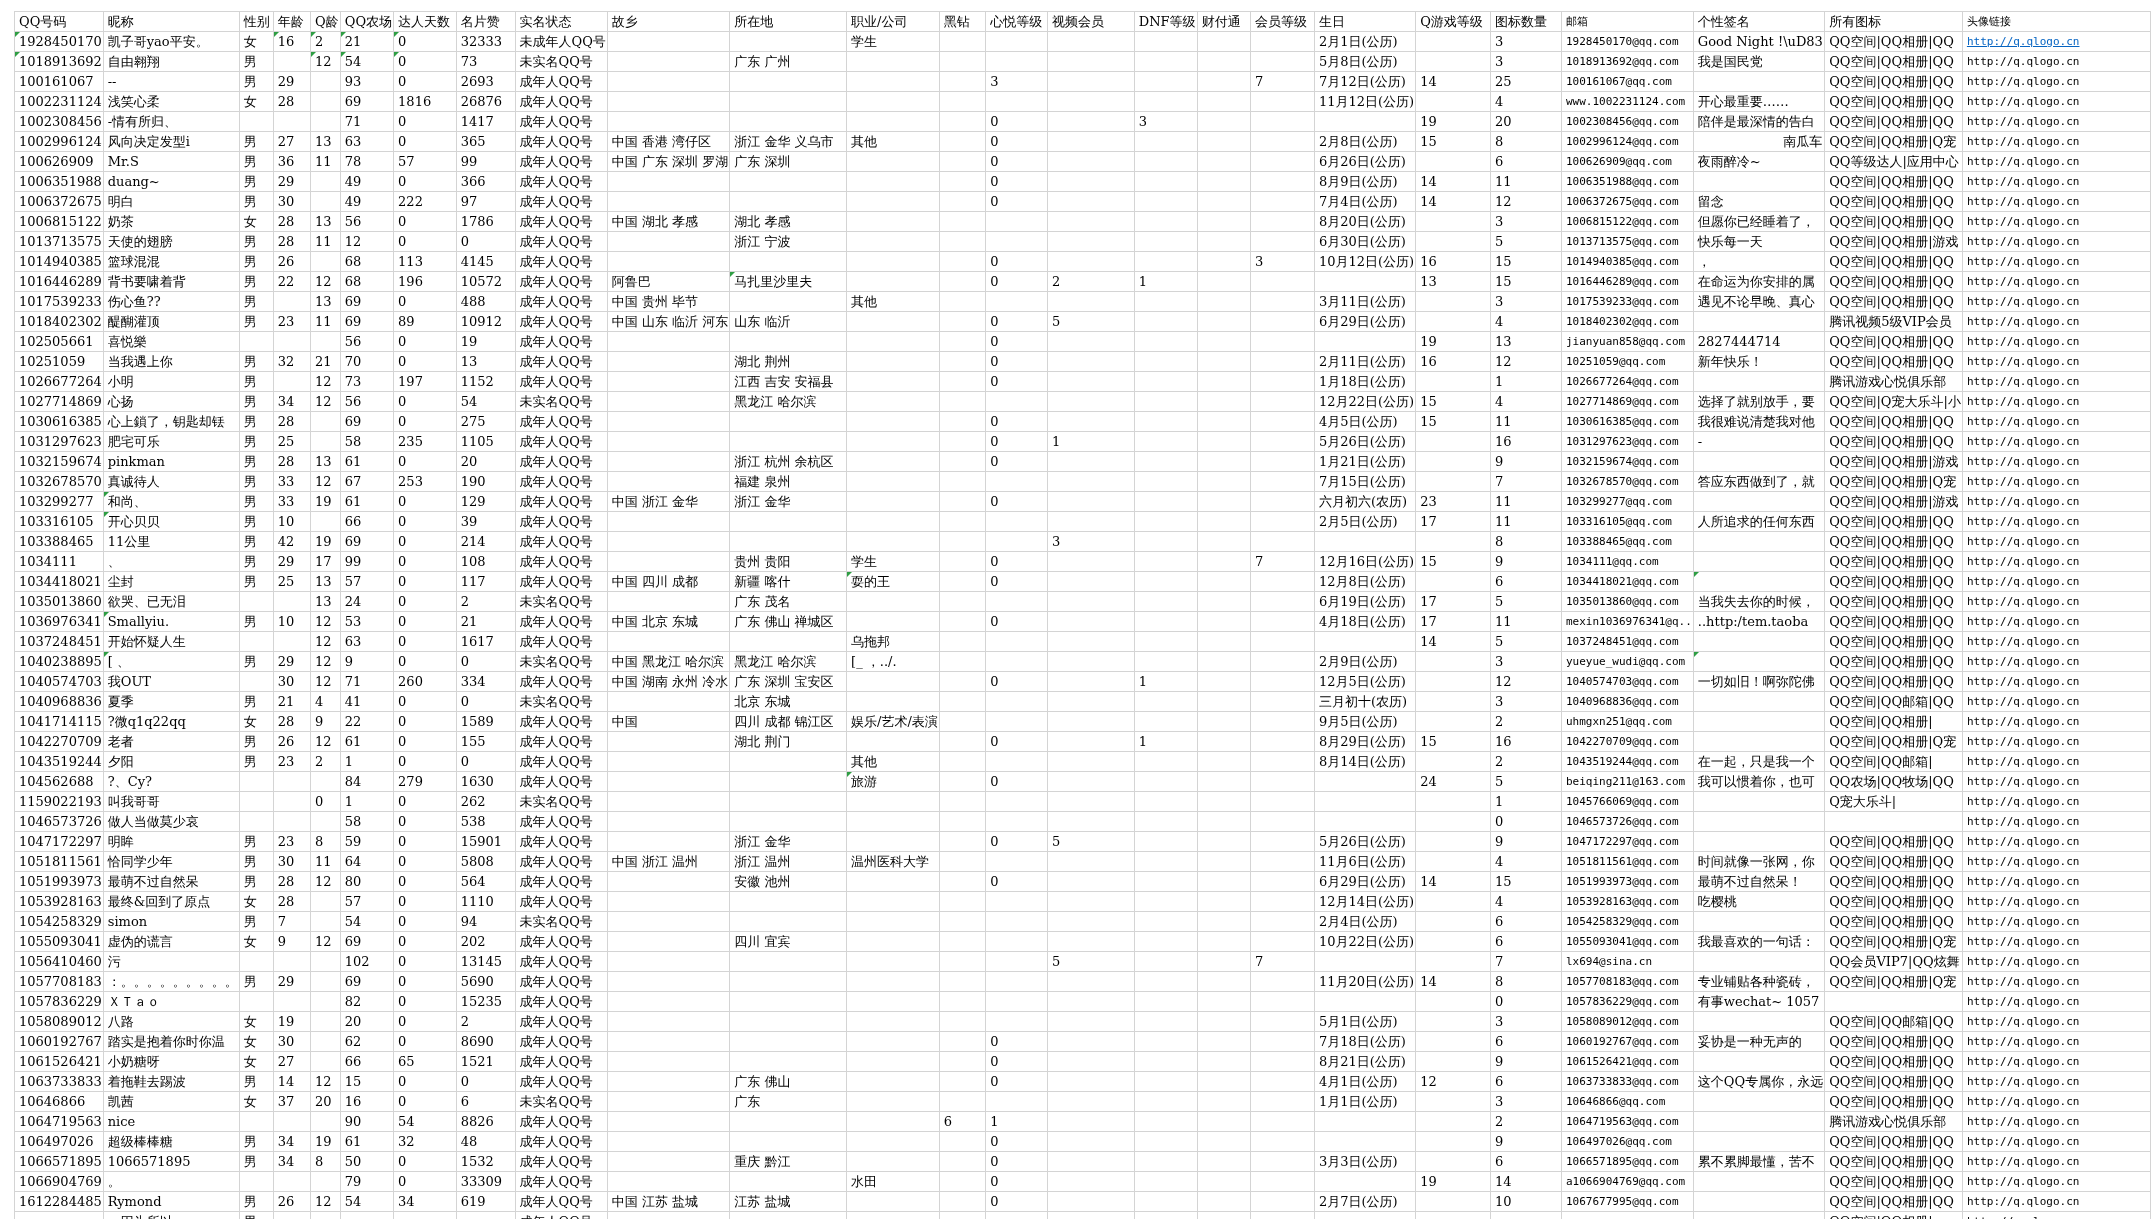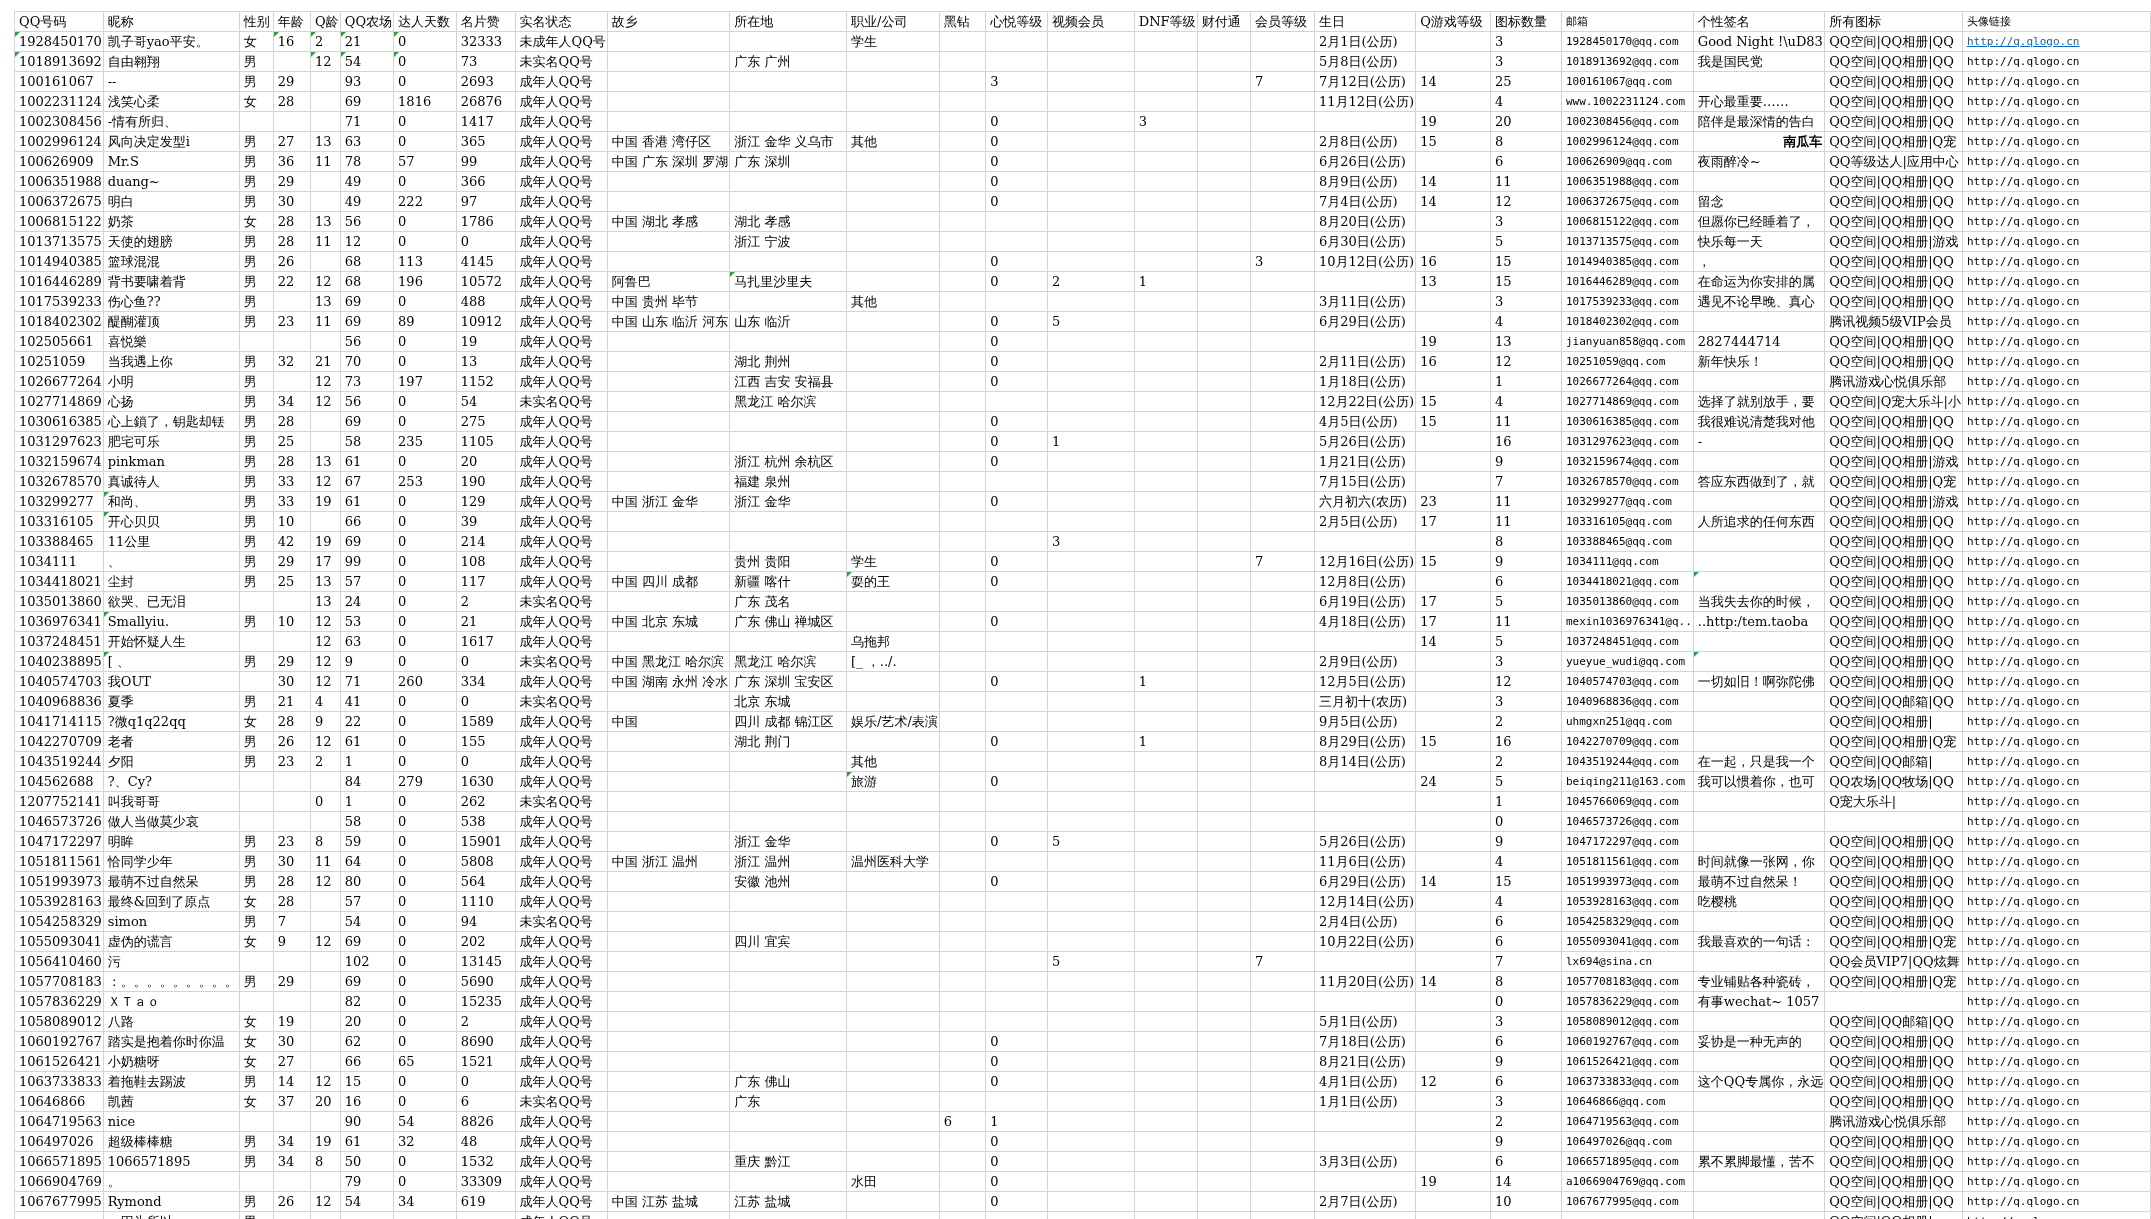--- a/index.html
+++ b/index.html
@@ -17,21 +17,21 @@
     font-size:13px;
     font-weight:normal;
     text-align:left;
     vertical-align:middle;
     white-space:nowrap;
     overflow:hidden;
     color:#000;
     position:relative;
   }
   td.mono,th.mono{font-family:"DejaVu Sans Mono",monospace;font-size:11px;}
-  td.alignR{text-align:right;padding-right:2px;font-weight:bold;}
+  td.alignR{text-align:right;padding-right:2px;}
   td .cellflag{
     position:absolute;top:0;left:0;width:0;height:0;
     border-top:5px solid var(--flag,#2f9e44);
     border-right:5px solid transparent;
   }
   span.link{color:var(--link,#0563c1);text-decoration:underline;}
 </style>
 </head>
 <body>
 
@@ -1118,21 +1118,21 @@
           <td></td>
           <td></td>
           <td>24</td>
           <td>5</td>
           <td class="mono">beiqing211@163.com</td>
           <td>我可以惯着你，也可</td>
           <td>QQ农场|QQ牧场|QQ</td>
           <td class="mono">http://q.qlogo.cn</td>
         </tr>
         <tr>
-          <td>1207752141</td>
+          <td>1159022193</td>
           <td>叫我哥哥</td>
           <td></td>
           <td></td>
           <td>0</td>
           <td>1</td>
           <td>0</td>
           <td>262</td>
           <td>未实名QQ号</td>
           <td></td>
           <td></td>
@@ -1658,21 +1658,21 @@
           <td></td>
           <td></td>
           <td>19</td>
           <td>14</td>
           <td class="mono">a1066904769@qq.com</td>
           <td></td>
           <td>QQ空间|QQ相册|QQ</td>
           <td class="mono">http://q.qlogo.cn</td>
         </tr>
         <tr>
-          <td>1067677995</td>
+          <td>1612284485</td>
           <td>Rymond</td>
           <td>男</td>
           <td>26</td>
           <td>12</td>
           <td>54</td>
           <td>34</td>
           <td>619</td>
           <td>成年人QQ号</td>
           <td>中国 江苏 盐城</td>
           <td>江苏 盐城</td>

